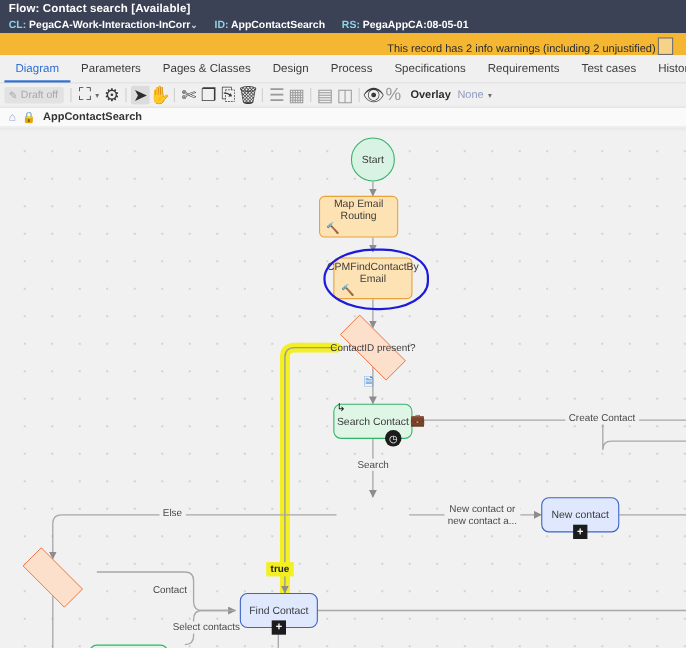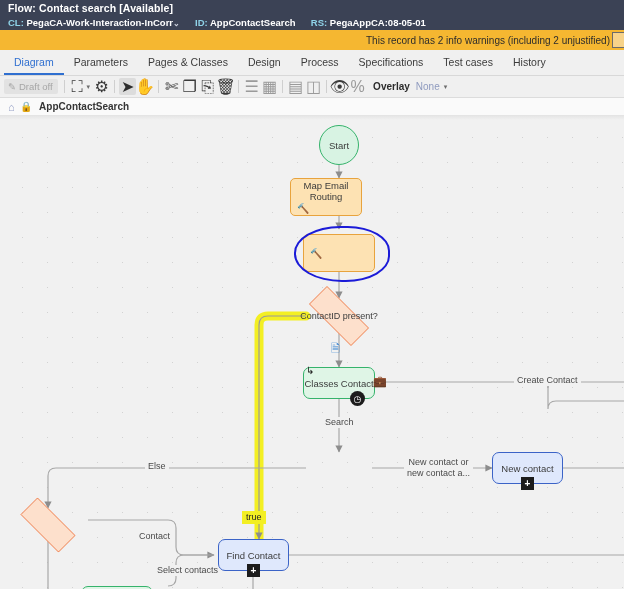--- a/index.html
+++ b/index.html
@@ -30,22 +30,22 @@
     white-space: nowrap; margin-top: 1px;
   }
   .hdr-lbl { color: #8fd3e8; font-weight: bold; }
   .hdr-val { color: #ffffff; font-weight: bold; }
   .hdr-caret { font-size: 8px; color: #cfd4e0; }
   .hdr-sp { display: inline-block; width: 10px; }
 
   
   .warnbar {
     height: 20px; background: #f5b731; position: relative;
-    display: flex; align-items: center; justify-content: flex-end;
-    padding-right: 0px;
+    display: flex; align-items: flex-end; justify-content: flex-end;
+    padding-right: 14px;
   }
   .warnbar .wtext {
     font-size: 10px; color: #2c2c2c; white-space: nowrap; padding-right: 2px;
   }
   .warn-btn {
     width: 14px; height: 16px; border: 1px solid #6b6b6b;
     background: #f7d38a; margin-right: -2px;
   }
 
   
@@ -196,20 +196,21 @@
     <span class="warn-btn"></span>
   </div>
 
   <div class="tabbar">
     <div class="tab active">Diagram</div>
     <div class="tab">Parameters</div>
     <div class="tab">Pages &amp; Classes</div>
     <div class="tab">Design</div>
     <div class="tab">Process</div>
     <div class="tab">Specifications</div>
+    <div class="tab">Requirements</div>
     <div class="tab">Test cases</div>
     <div class="tab">History</div>
   </div>
 
   <div class="toolbar">
     <div class="tb-draft">
       <span>✎</span>
       <span>Draft off</span>
     </div>
     <div class="tb-sep"></div>
@@ -293,42 +294,43 @@
     </svg>
 
     <div class="node node-start" style="left:319px;top:9px;">Start</div>
 
     <div class="node node-util" style="left:290px;top:62px;width:72px;height:38px;">
       <span>Map Email Routing</span>
       <span class="icon-inline" style="align-self:flex-start;margin-left:2px;margin-top:2px;">🔨</span>
     </div>
 
     <div class="node node-util" style="left:303px;top:118px;width:72px;height:38px;">
+      <span>CPMFindContactBy Email</span>
       <span class="icon-inline" style="align-self:flex-start;margin-left:2px;margin-top:1px;">🔨</span>
     </div>
 
     <div class="ann-lasso" style="left:294px;top:110px;width:96px;height:56px;"></div>
 
     <div class="diamond" style="left:297px;top:182px;width:84px;height:36px;">
       <div class="dshape"></div>
       <div class="dtxt">ContactID present?</div>
     </div>
 
     <div class="flow-icon" style="left:331px;top:227px;">🗎</div>
 
     <div class="node node-assign" style="left:303px;top:251px;width:72px;height:32px;">
-      <span>Classes Contact</span>
+      <span>Search Contact</span>
     </div>
     <div style="position:absolute;left:306px;top:249px;font-size:10px;color:#1c1c1c;">↳</div>
     <div class="badge" style="left:350px;top:275px;">◷</div>
     <div style="position:absolute;left:373px;top:259px;font-size:11px;color:#1c1c1c;">💼</div>
 
     <div class="wire-label" style="left:322px;top:301px;">Search</div>
 
-    <div class="wire-label hl" style="left:242px;top:395px;">true</div>
+    <div class="wire-label hl" style="left:242px;top:395px;font-weight:bold;">true</div>
 
 
     <div class="wire-label" style="left:145px;top:345px;">Else</div>
 
     <div class="wire-label" style="left:404px;top:341px;">New contact or
 new contact a...</div>
 
     <div class="wire-label" style="left:514px;top:259px;">Create Contact</div>
 
     <div class="node node-sub" style="left:492px;top:336px;width:71px;height:32px;">

